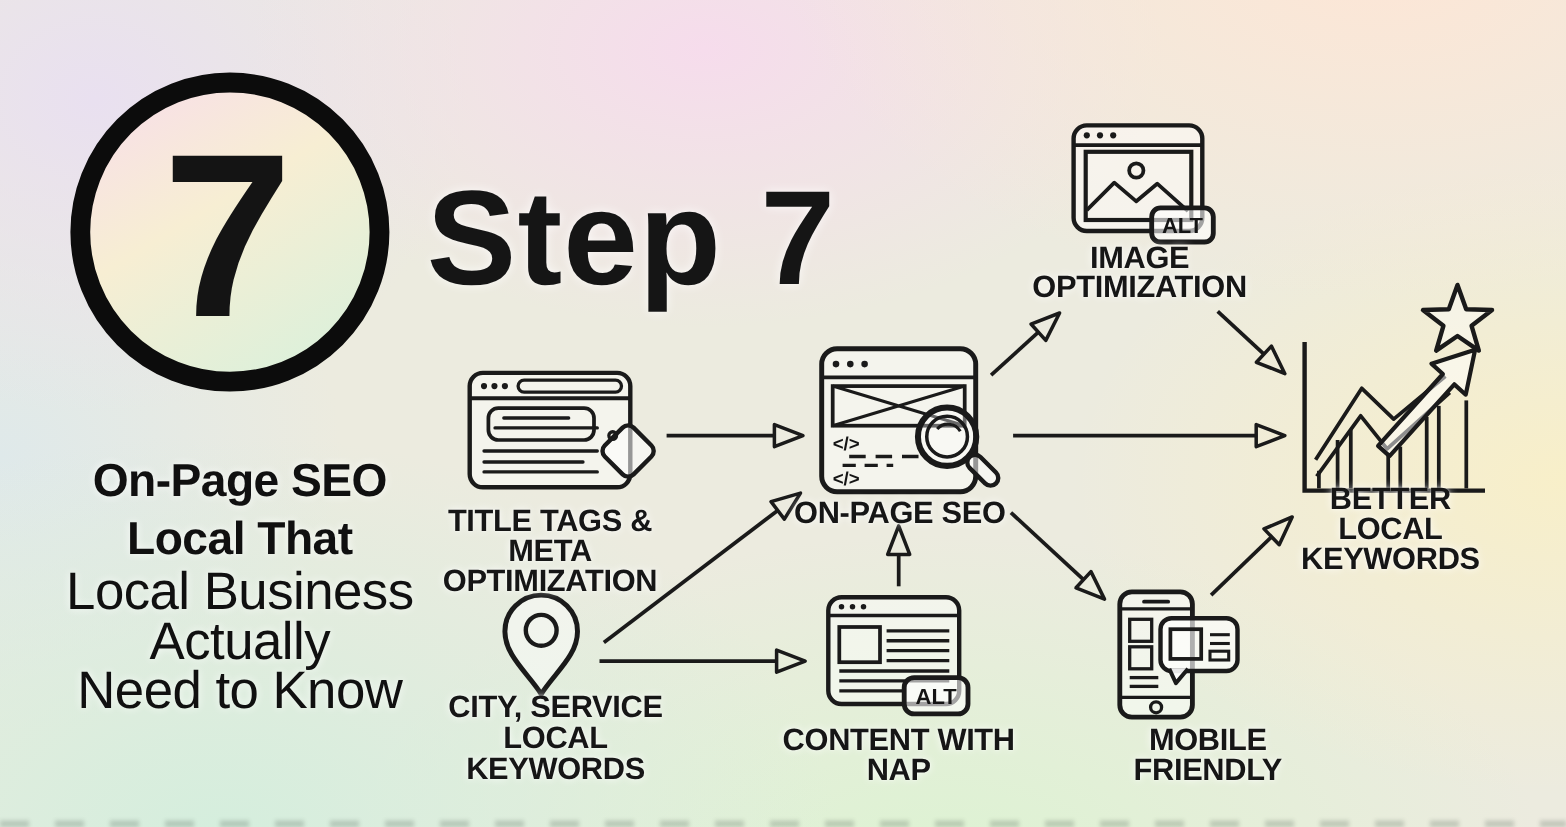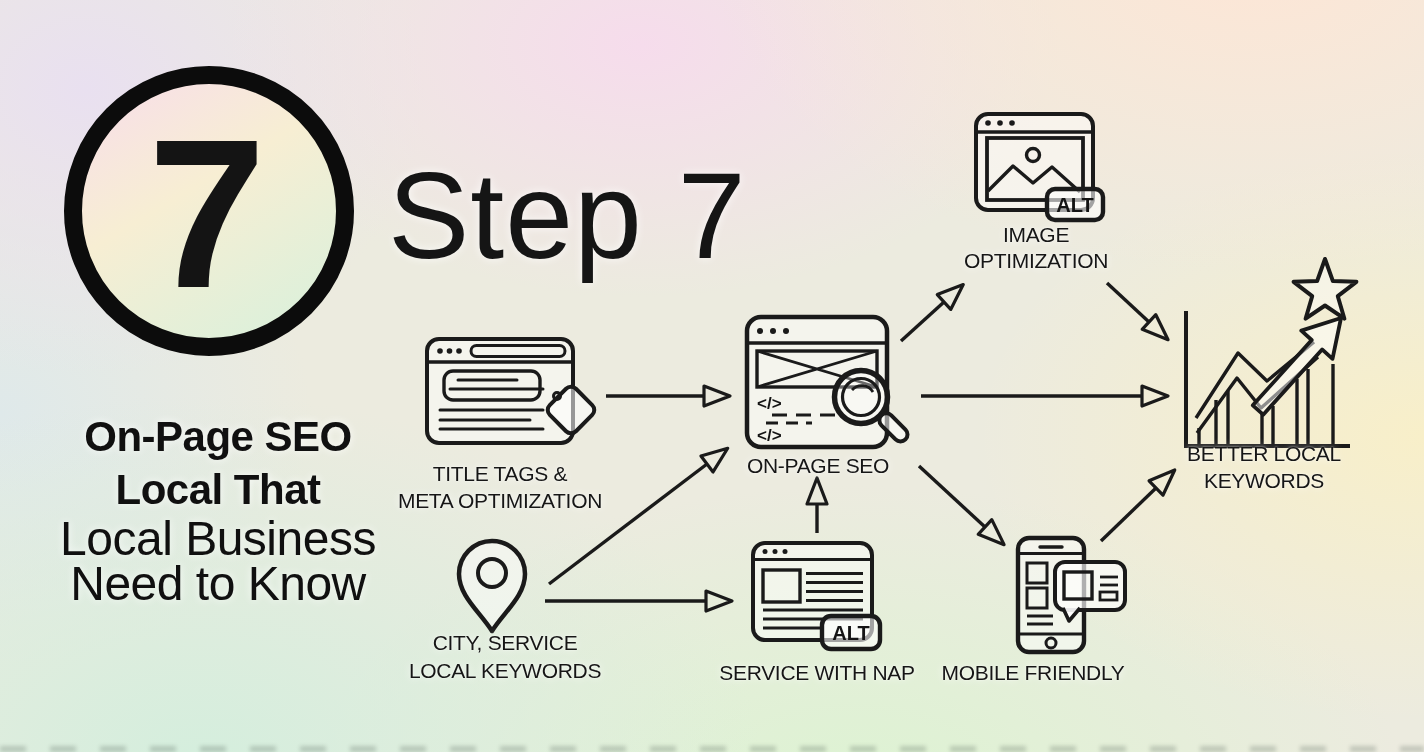--- a/index.html
+++ b/index.html
@@ -11,26 +11,26 @@
       radial-gradient(760px 460px at 45% 6%, #f6dcec 0%, rgba(246,220,236,0) 55%),
       radial-gradient(620px 520px at 6% 12%, #e9e0f0 0%, rgba(233,224,240,0) 55%),
       radial-gradient(820px 520px at 100% 58%, #f8efc9 0%, rgba(248,239,201,0) 55%),
       radial-gradient(940px 620px at 14% 102%, #d4eedd 0%, rgba(212,238,221,0) 60%),
       radial-gradient(920px 520px at 60% 106%, #dcf3d2 0%, rgba(220,243,210,0) 60%),
       radial-gradient(520px 420px at 0% 55%, #dfe9ea 0%, rgba(223,233,234,0) 60%),
       #ecebdf;
   }
   svg{position:absolute;left:0;top:0;}
   .lbl{
-    position:absolute;text-align:center;font-weight:normal;color:#161616;
-    font-size:21px;line-height:27px;letter-spacing:-0.3px;
+    position:absolute;text-align:center;font-weight:bold;color:#161616;
+    font-size:28px;line-height:27px;letter-spacing:-0.3px;
     text-shadow:0 0 8px rgba(255,255,255,.9),0 0 2px rgba(255,255,255,.75);
   }
   .step-title{
-    position:absolute;left:388px;top:146px;font-size:122px;font-weight:400;
+    position:absolute;left:388px;top:146px;font-size:122px;font-weight:700;
     color:#151515;letter-spacing:1px;
     text-shadow:0 0 10px rgba(255,255,255,.8);
   }
   .headline{position:absolute;left:28px;top:410px;width:380px;text-align:center;color:#101010;
     text-shadow:0 0 8px rgba(255,255,255,.85);}
   .hl-a{font-weight:bold;font-size:42px;line-height:53px;letter-spacing:-0.5px;}
   .hl-b{font-weight:normal;font-size:48px;line-height:45px;letter-spacing:-0.5px;}
   .bottom-blur{
     position:absolute;left:0;bottom:0;width:100%;height:6px;opacity:.45;
     background:repeating-linear-gradient(90deg, rgba(70,85,75,.55) 0 26px, rgba(70,85,75,0) 26px 50px);
@@ -208,20 +208,21 @@
       <path d="M1325,259 L1332.9,281.1 L1356.4,281.8 L1337.8,296.2 L1344.4,318.7 L1325,305.5 L1305.6,318.7 L1312.2,296.2 L1293.6,281.8 L1317.1,281.1 Z" fill="rgba(255,255,255,0.4)" stroke="#1a1a1a" stroke-width="4" stroke-linejoin="round"></path>
     </g>
   </svg>
 
   <div class="step-title">Step 7</div>
 
   <div class="headline">
     <div class="hl-a">On-Page SEO</div>
     <div class="hl-a">Local That</div>
     <div class="hl-b">Local Business</div>
+    <div class="hl-b">Actually</div>
     <div class="hl-b">Need to Know</div>
   </div>
 
   <div class="lbl" style="left:384px;top:460px;width:232px;">
     <div>TITLE TAGS &amp;</div>
     <div>META OPTIMIZATION</div>
   </div>
 
   <div class="lbl" style="left:405px;top:629px;width:200px;line-height:28px;">
     <div>CITY, SERVICE</div>
@@ -231,24 +232,24 @@
   <div class="lbl" style="left:718px;top:452px;width:200px;">
     <div>ON-PAGE SEO</div>
   </div>
 
   <div class="lbl" style="left:936px;top:222px;width:200px;line-height:26px;">
     <div>IMAGE</div>
     <div>OPTIMIZATION</div>
   </div>
 
   <div class="lbl" style="left:707px;top:659px;width:220px;">
-    <div>SERVICE WITH NAP</div>
-  </div>
-
-  <div class="lbl" style="left:933px;top:659px;width:200px;">
+    <div>CONTENT WITH NAP</div>
+  </div>
+
+  <div class="lbl" style="left:998px;top:659px;width:200px;">
     <div>MOBILE FRIENDLY</div>
   </div>
 
   <div class="lbl" style="left:1164px;top:440px;width:200px;">
     <div>BETTER LOCAL</div>
     <div>KEYWORDS</div>
   </div>
 
   <div class="bottom-blur"></div>
 </div>

